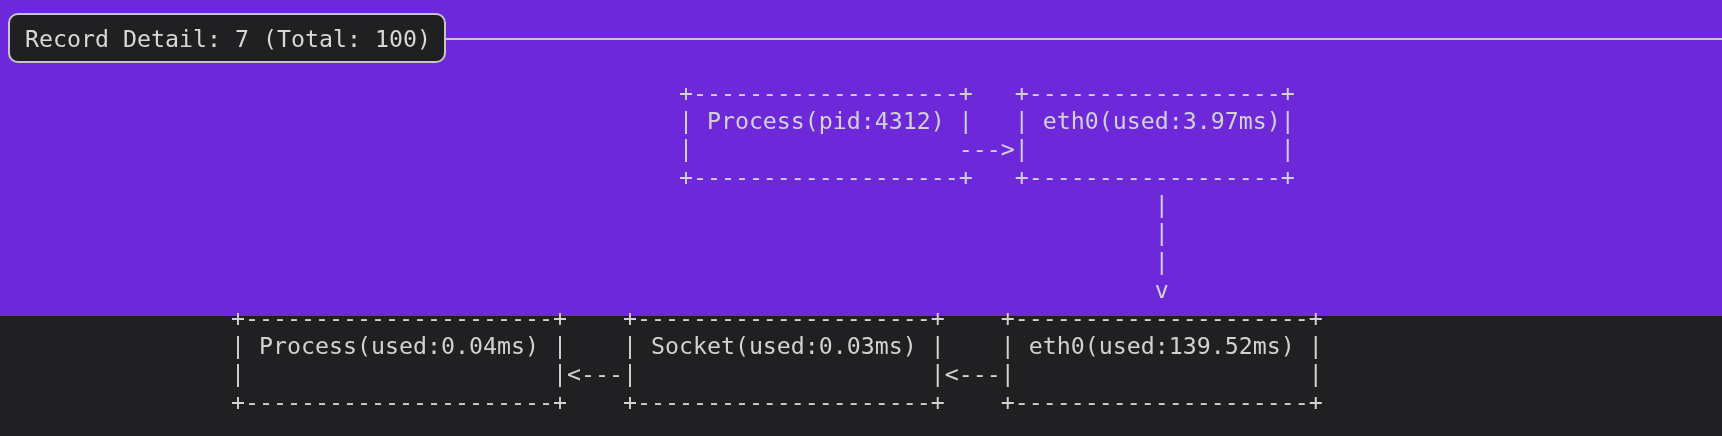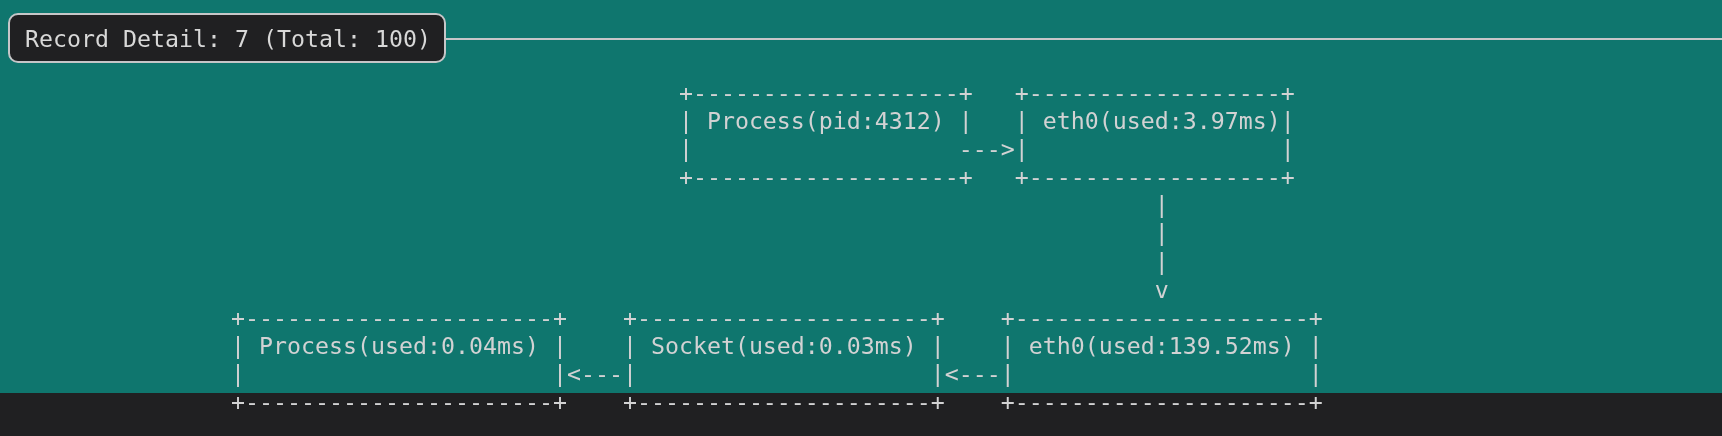--- a/index.html
+++ b/index.html
@@ -6,22 +6,22 @@
     margin: 0;
     padding: 0;
     background: #202022;
     width: 1722px;
     height: 436px;
     overflow: hidden;
   }
   .screen {
     position: relative;
     width: 1722px;
-    height: 393px;
-    background: #0f766e;
+    height: 316px;
+    background: #6d28d9;
     font-family: "DejaVu Sans Mono", monospace;
   }
   .pane-top-line {
     position: absolute;
     left: 440px;
     right: 0;
     top: 38px;
     height: 2px;
     background: #c6c6c8;
   }

